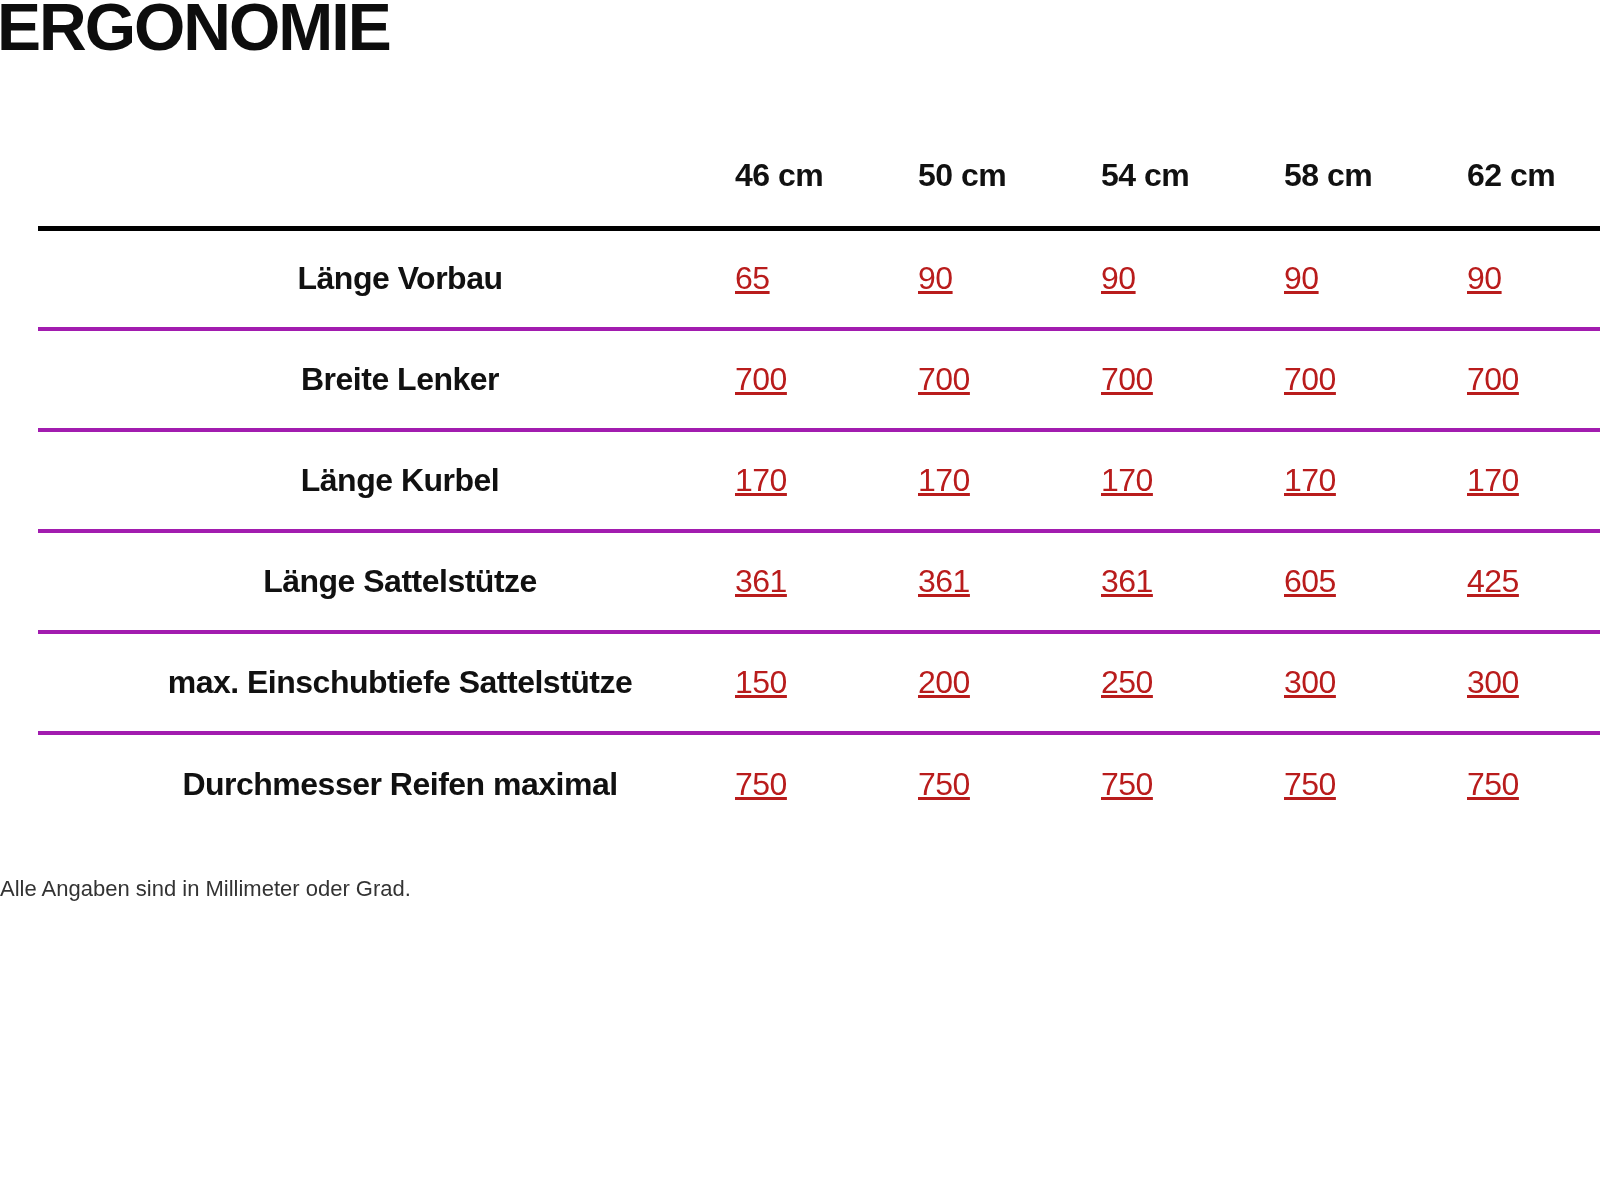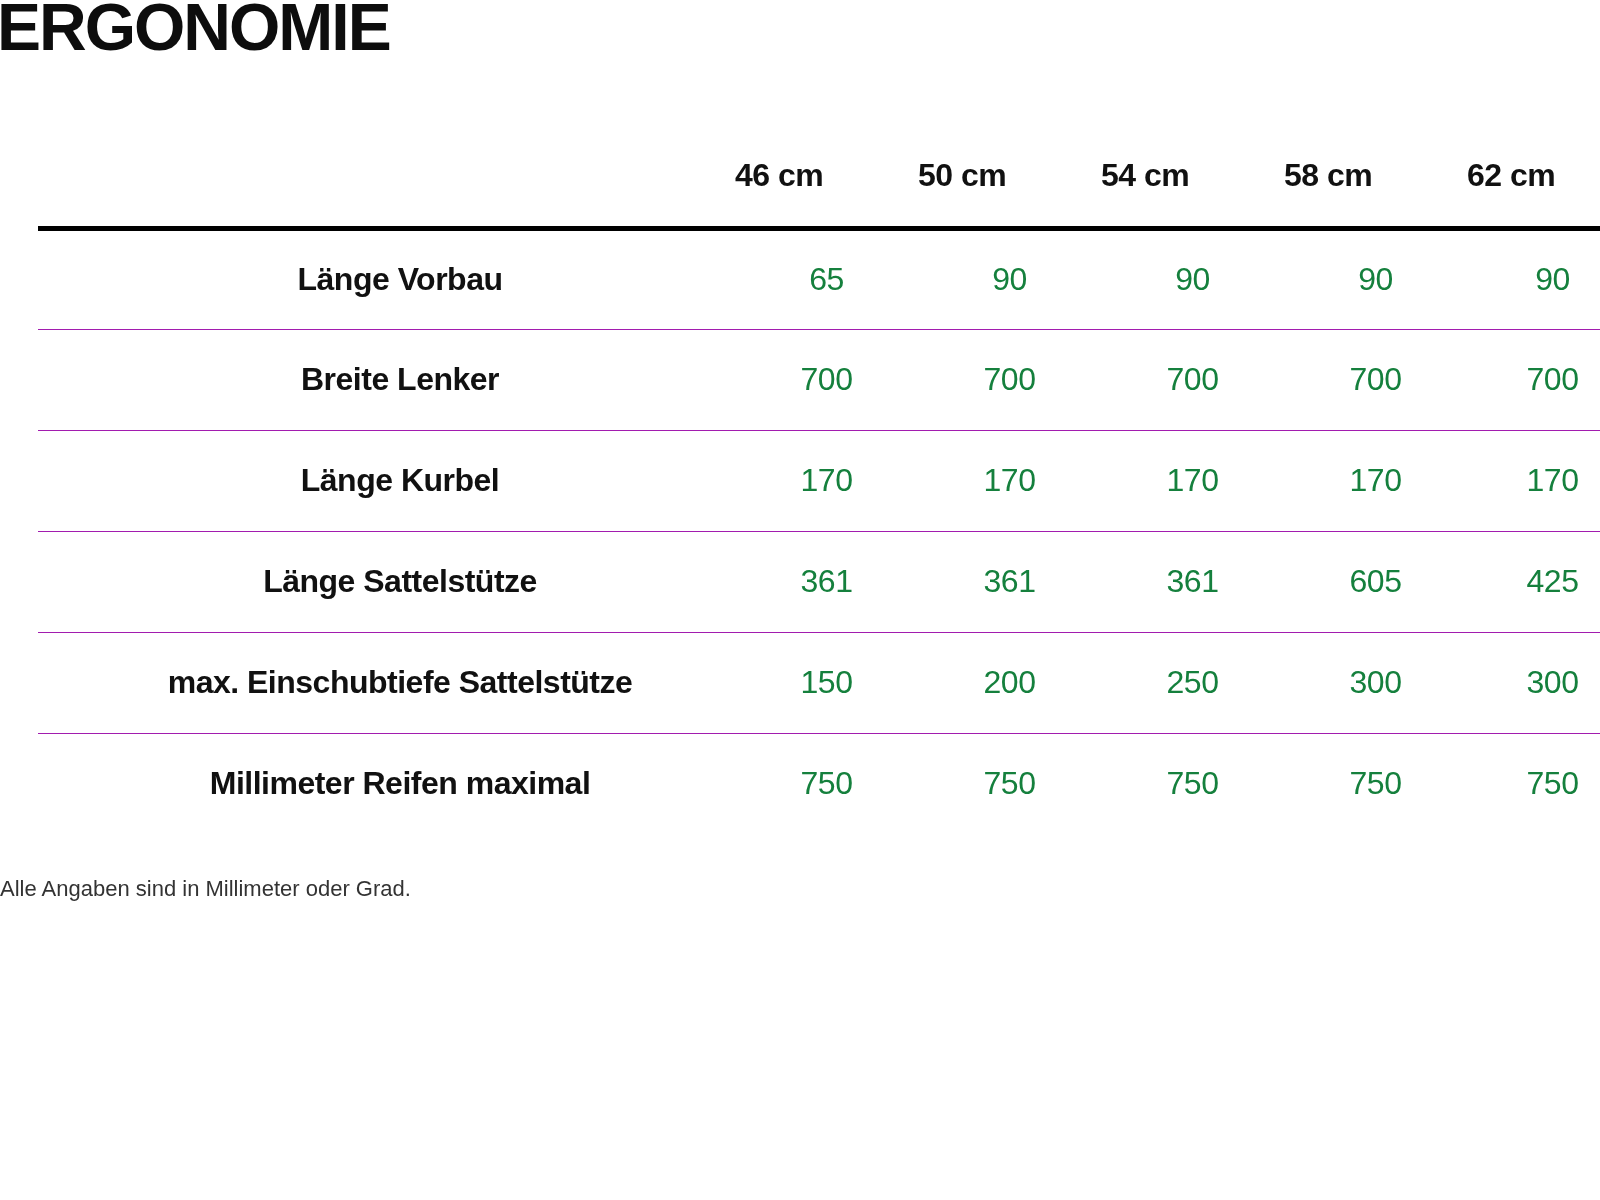--- a/index.html
+++ b/index.html
@@ -43,39 +43,40 @@
     text-align: left;
     vertical-align: bottom;
     padding: 0 0 32px 0;
     height: 168px;
     border-bottom: 5px solid #000000;
     color: #111111;
   }
   tbody tr { height: 101px; }
   tbody tr + tr th,
   tbody tr + tr td {
-    border-top: 1px solid #a21caf;
+    border-top: 4px solid #a21caf;
   }
   tbody th.row-label {
     font-size: 32px;
     font-weight: 700;
     letter-spacing: -0.5px;
     text-align: center;
     vertical-align: middle;
     padding: 0 0 0 27px;
     color: #111111;
   }
   tbody td.cell-value {
     font-size: 32px;
     font-weight: 400;
     letter-spacing: -0.5px;
-    text-align: center;
+    text-align: left;
     vertical-align: middle;
     padding: 0;
-    color: #15803d;
+    color: #b91c1c;
+    text-decoration: underline;
   }
   .footnote {
     margin-top: 42px;
     font-size: 22px;
     font-weight: 400;
     color: #333333;
   }
 </style>
 </head>
 <body>
@@ -138,21 +139,21 @@
       </tr>
       <tr>
         <th class="row-label">max. Einschubtiefe Sattelstütze</th>
         <td class="cell-value">150</td>
         <td class="cell-value">200</td>
         <td class="cell-value">250</td>
         <td class="cell-value">300</td>
         <td class="cell-value">300</td>
       </tr>
       <tr>
-        <th class="row-label">Millimeter Reifen maximal</th>
+        <th class="row-label">Durchmesser Reifen maximal</th>
         <td class="cell-value">750</td>
         <td class="cell-value">750</td>
         <td class="cell-value">750</td>
         <td class="cell-value">750</td>
         <td class="cell-value">750</td>
       </tr>
     </tbody>
   </table>
 
   <div class="footnote">Alle Angaben sind in Millimeter oder Grad.</div>

